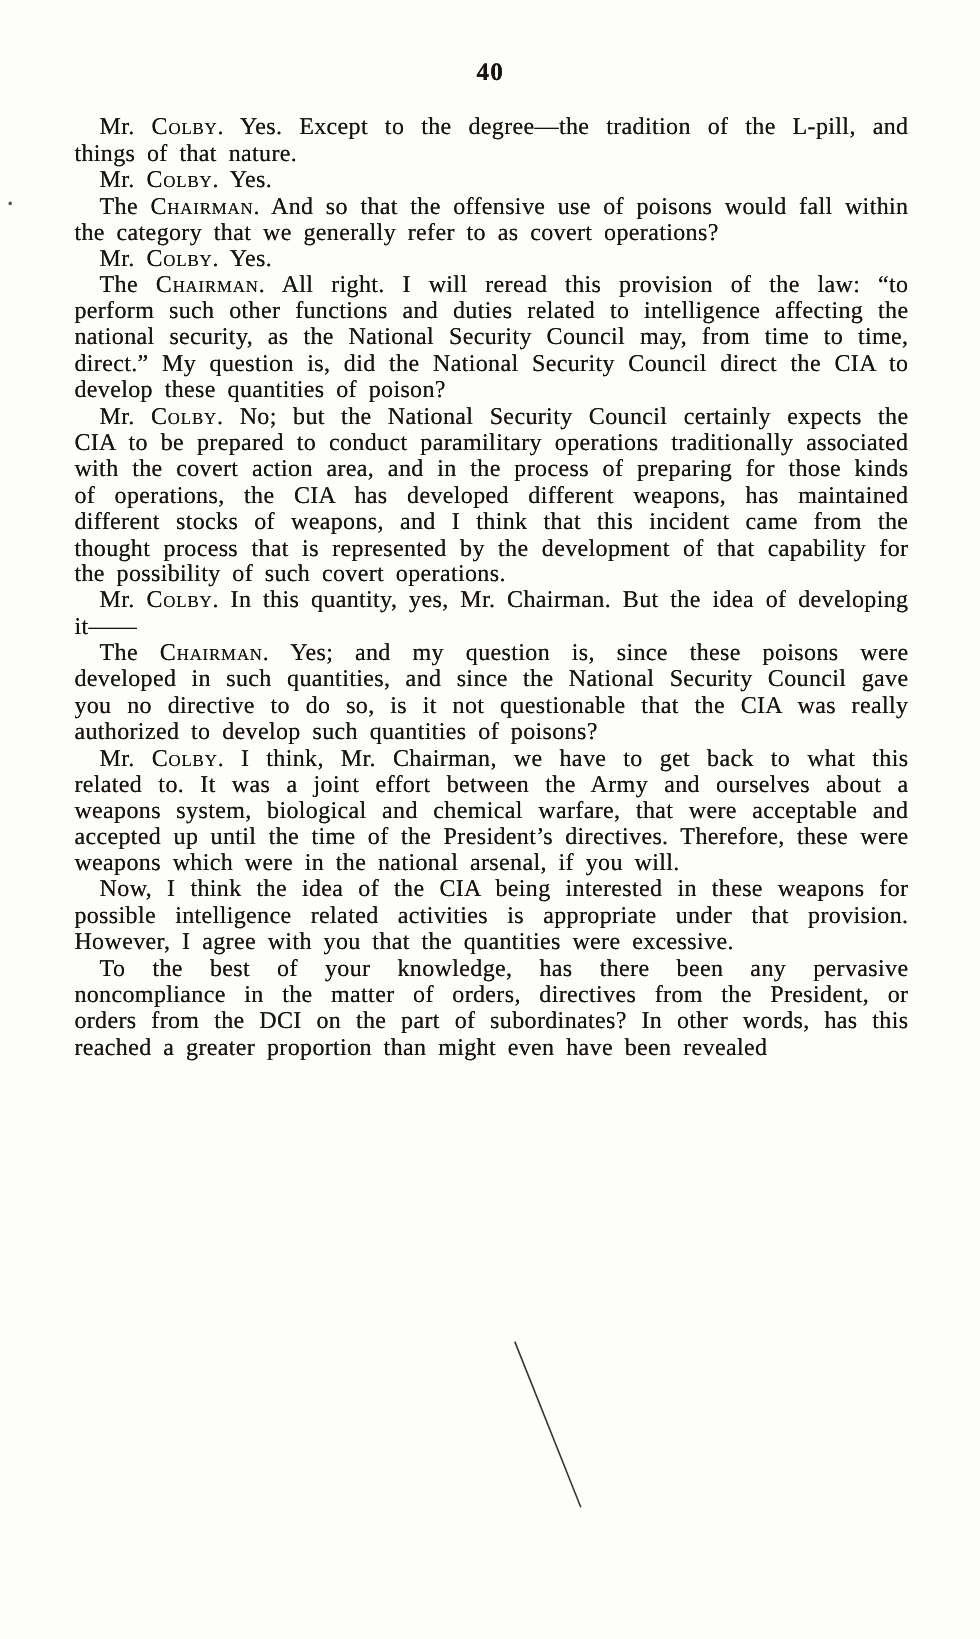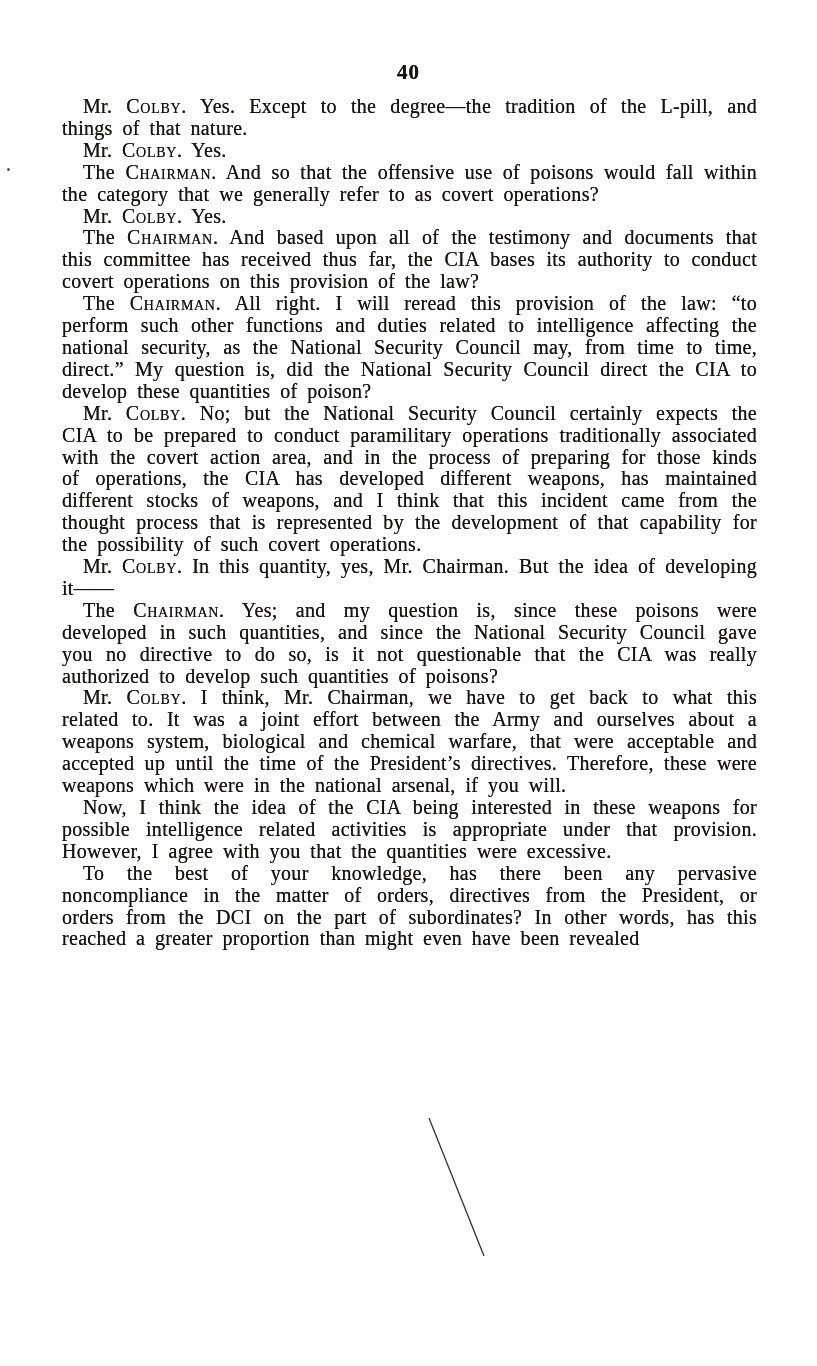--- a/index.html
+++ b/index.html
@@ -12,21 +12,21 @@
     width: 817px;
     height: 1366px;
     margin: 0 auto;
     background: #fdfdfc;
     overflow: hidden;
     font-family: "Liberation Serif", "DejaVu Serif", serif;
     color: #17140f;
   }
   .page-number {
     position: absolute;
-    top: 60px;
+    top: 48px;
     left: 0;
     right: 0;
     text-align: center;
     font-size: 21px;
     font-weight: bold;
     letter-spacing: 1px;
     text-shadow: 0 0 0.5px currentColor;
   }
   .transcript {
     position: absolute;
@@ -70,21 +70,20 @@
 
 <div class="page">
 
   <div class="page-number">40</div>
 
   <div class="transcript">
       <p class="para"><span class="speaker">Mr. <span class="sc">Colby</span>. </span><span>Yes. Except to the degree—the tradition of the L-pill, and things of that nature.</span></p>
       <p class="para"><span class="speaker">Mr. <span class="sc">Colby</span>. </span><span>Yes.</span></p>
       <p class="para"><span class="speaker">The <span class="sc">Chairman</span>. </span><span>And so that the offensive use of poisons would fall within the category that we generally refer to as covert operations?</span></p>
       <p class="para"><span class="speaker">Mr. <span class="sc">Colby</span>. </span><span>Yes.</span></p>
-      <p class="para"><span class="speaker">The <span class="sc">Chairman</span>. </span><span>And based upon all of the testimony and documents that this committee has received thus far, the CIA bases its authority to conduct covert operations on this provision of the law?</span></p>
       <p class="para"><span class="speaker">The <span class="sc">Chairman</span>. </span><span>All right. I will reread this provision of the law: “to perform such other functions and duties related to intelligence affecting the national security, as the National Security Council may, from time to time, direct.” My question is, did the National Security Council direct the CIA to develop these quantities of poison?</span></p>
       <p class="para"><span class="speaker">Mr. <span class="sc">Colby</span>. </span><span>No; but the National Security Council certainly expects the CIA to be prepared to conduct paramilitary operations traditionally associated with the covert action area, and in the process of preparing for those kinds of operations, the CIA has developed different weapons, has maintained different stocks of weapons, and I think that this incident came from the thought process that is represented by the development of that capability for the possibility of such covert operations.</span></p>
       <p class="para"><span class="speaker">Mr. <span class="sc">Colby</span>. </span><span>In this quantity, yes, Mr. Chairman. But the idea of developing it——</span></p>
       <p class="para"><span class="speaker">The <span class="sc">Chairman</span>. </span><span>Yes; and my question is, since these poisons were developed in such quantities, and since the National Security Council gave you no directive to do so, is it not questionable that the CIA was really authorized to develop such quantities of poisons?</span></p>
       <p class="para"><span class="speaker">Mr. <span class="sc">Colby</span>. </span><span>I think, Mr. Chairman, we have to get back to what this related to. It was a joint effort between the Army and ourselves about a weapons system, biological and chemical warfare, that were acceptable and accepted up until the time of the President’s directives. Therefore, these were weapons which were in the national arsenal, if you will.</span></p>
       <p class="para"><span>Now, I think the idea of the CIA being interested in these weapons for possible intelligence related activities is appropriate under that provision. However, I agree with you that the quantities were excessive.</span></p>
       <p class="para"><span>To the best of your knowledge, has there been any pervasive noncompliance in the matter of orders, directives from the President, or orders from the DCI on the part of subordinates? In other words, has this reached a greater proportion than might even have been revealed</span></p>
     </div>
 
   <svg class="scratch-svg">

